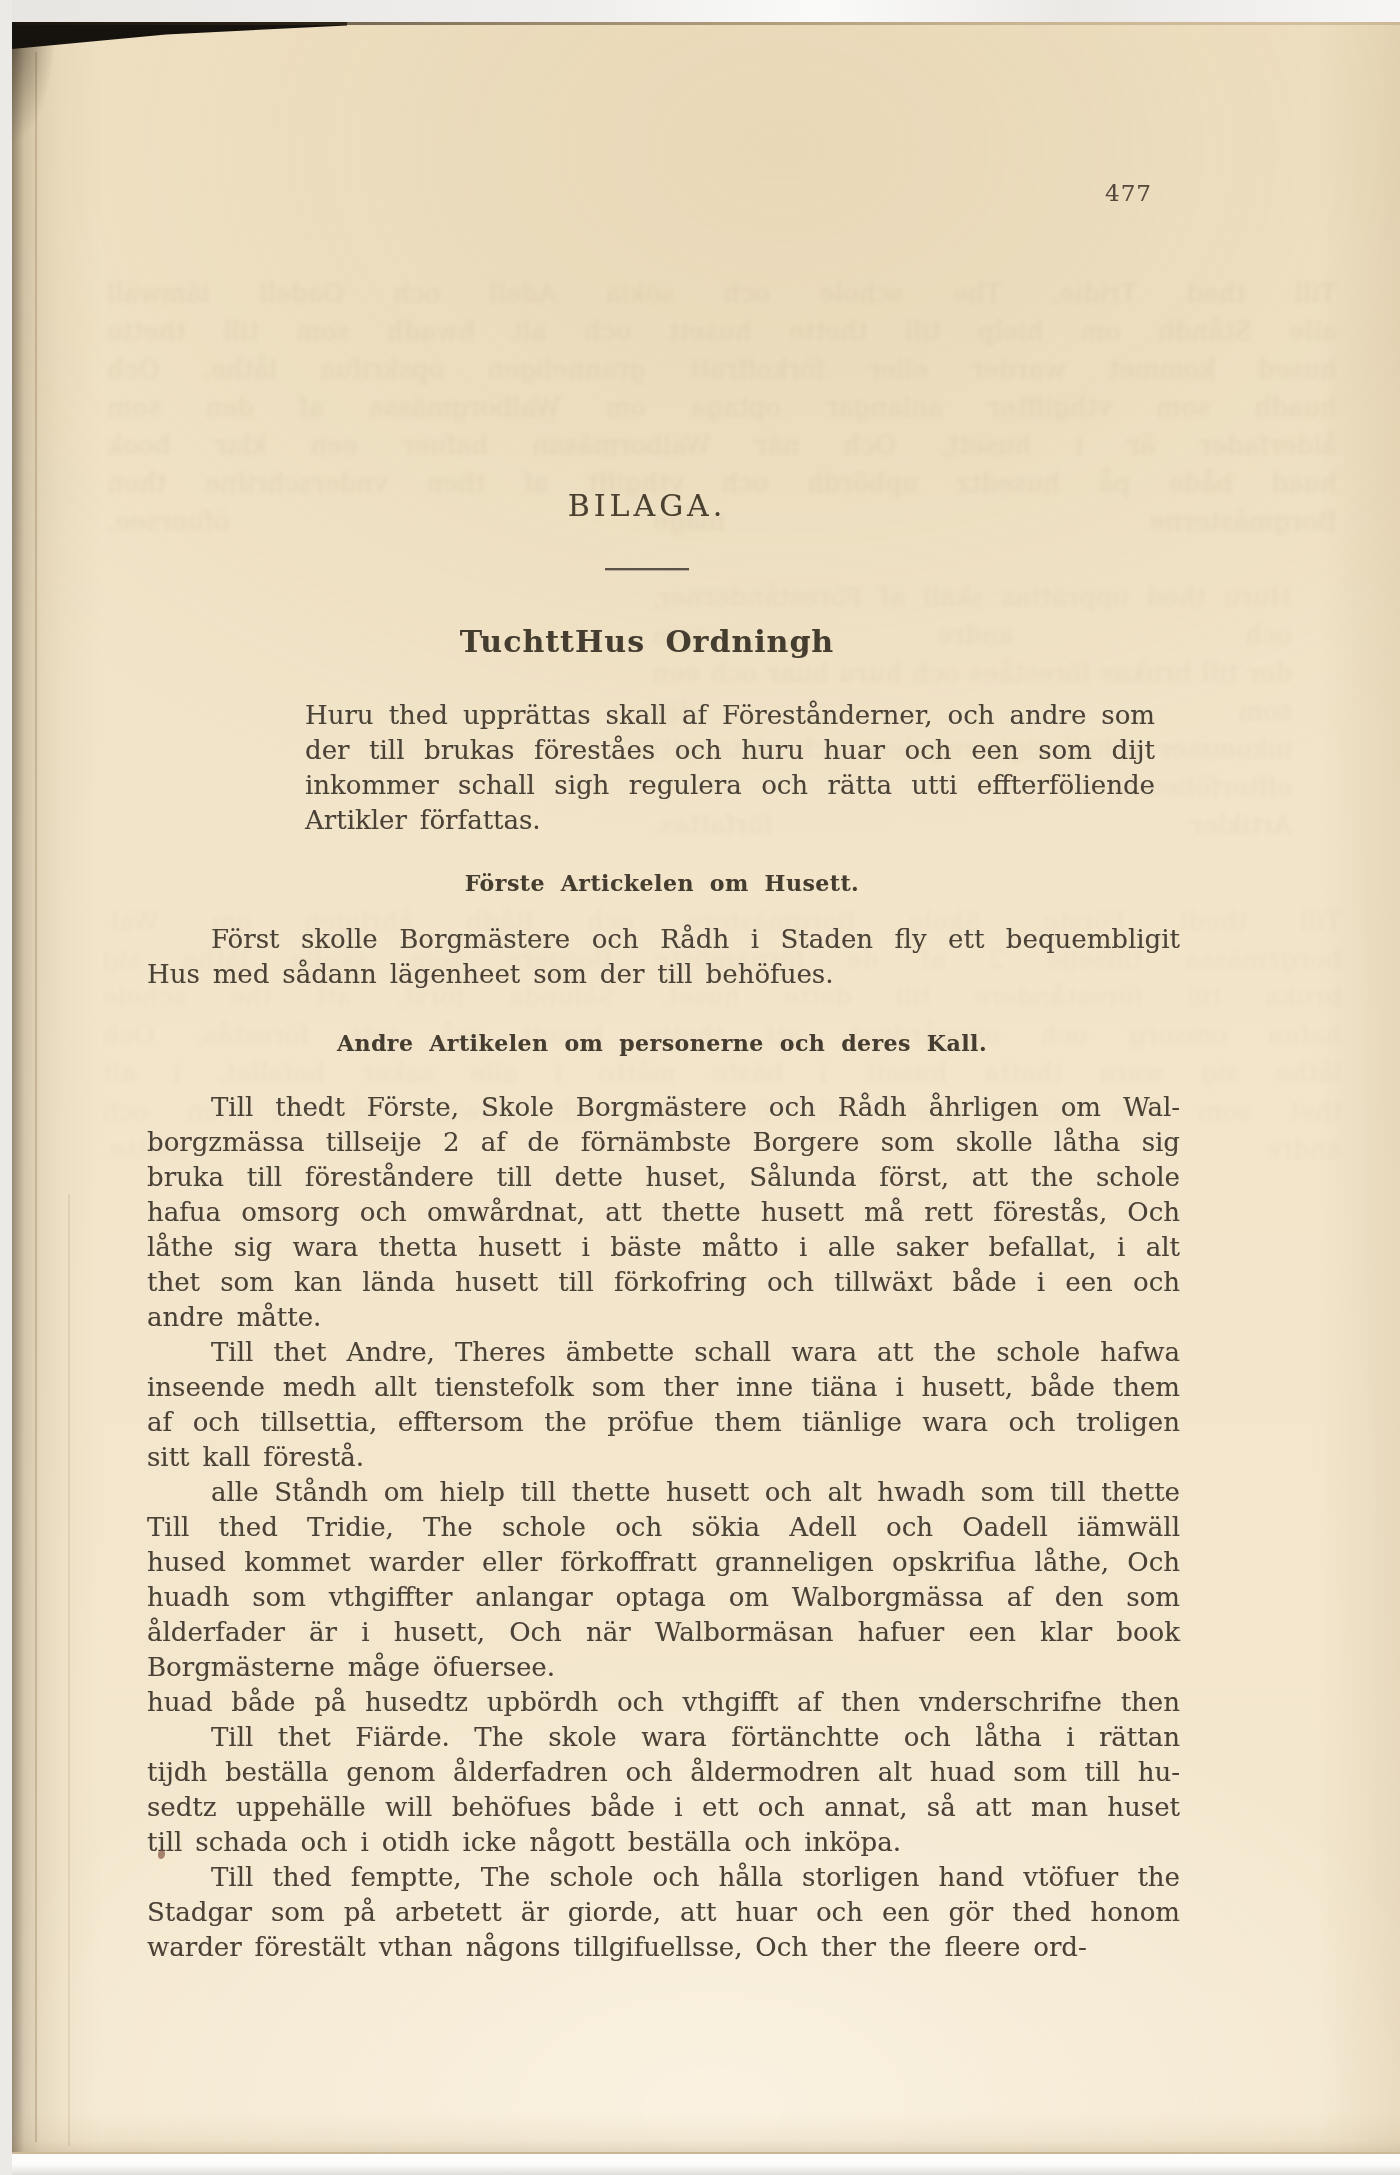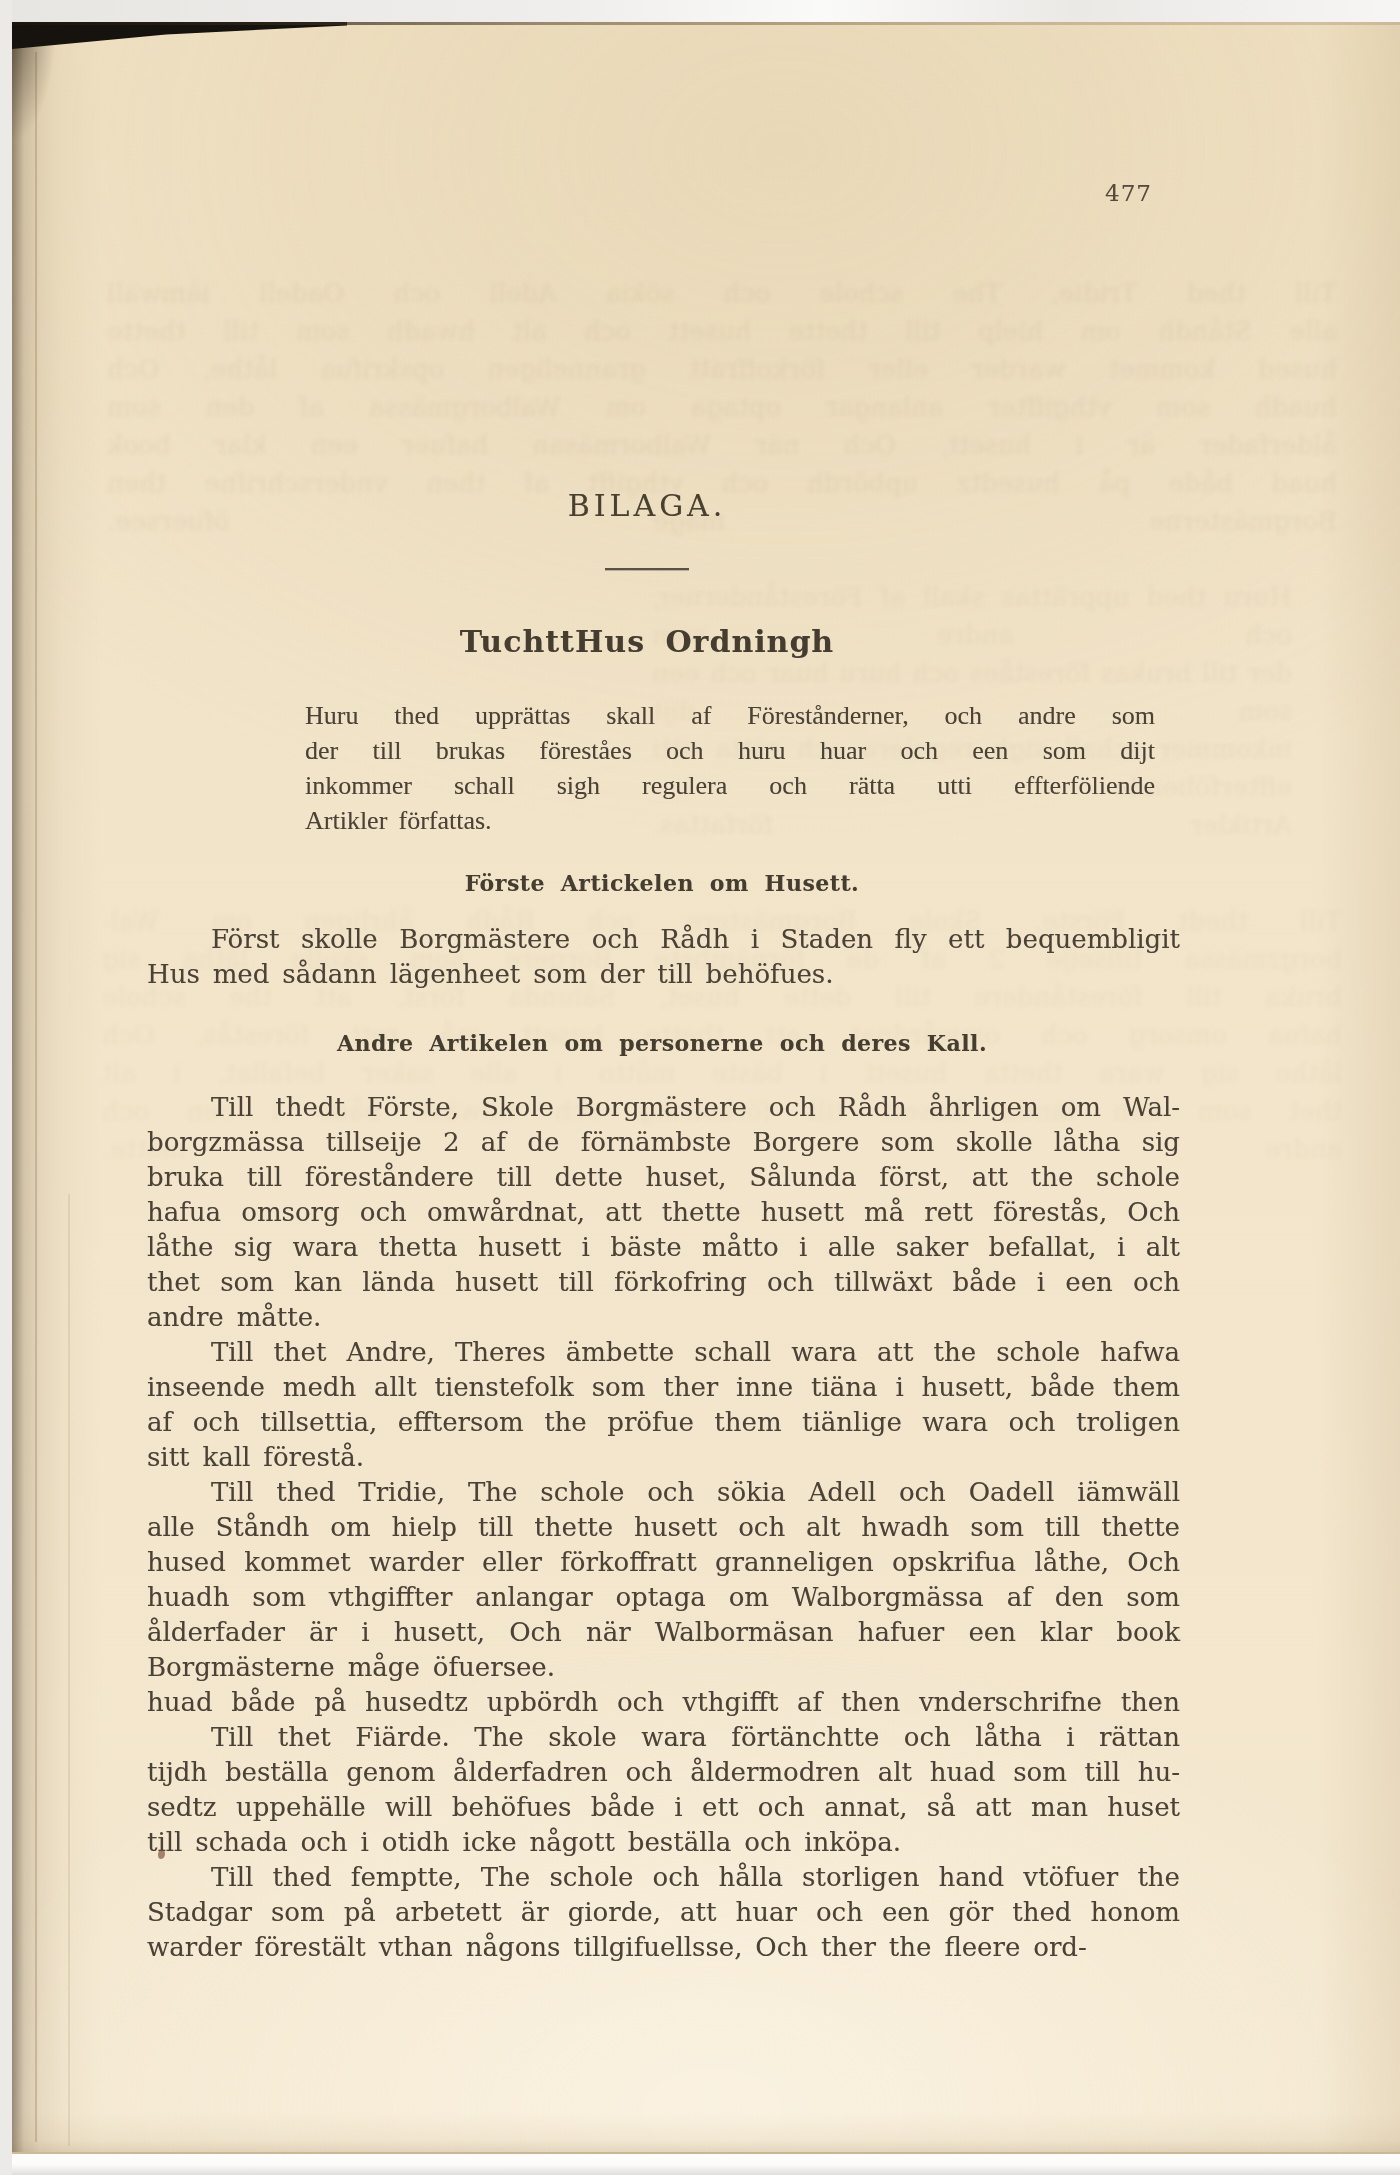--- a/index.html
+++ b/index.html
@@ -58,21 +58,21 @@
   .rule{position:absolute;top:546px;left:593px;width:84px;height:2px;background:#5a5147;
     box-shadow:0 1px 0 rgba(90,81,71,.35);}
   .doc-title{position:absolute;top:602px;left:135px;width:1000px;text-align:center;
     font-size:30px;font-weight:bold;letter-spacing:1px;word-spacing:.3em;color:#453d30;}
   .art-heading{position:absolute;left:135px;width:1030px;text-align:center;
     font-size:22px;font-weight:bold;letter-spacing:.5px;word-spacing:.35em;color:#453d30;}
   .h-art1{top:848px;}
   .h-art2{top:1008px;}
 
   .textblock{position:absolute;font-size:26px;line-height:35px;word-spacing:.18em;}
-  .intro{top:676px;left:293px;width:850px;font-family:Liberation Serif, serif;}
+  .intro{top:676px;left:293px;width:850px;}
   .body-p2{top:900px;left:135px;width:1033px;}
   .body-flow{top:1068px;left:135px;width:1033px;}
   .tline{text-align:justify;text-align-last:justify;}
   .tlast{text-align-last:left;}
   .para.indent .tline:first-child{padding-left:64px;}
 </style>
 </head>
 <body>
 
 <div id="stage">
@@ -141,22 +141,22 @@
           <div class="tline">thet som kan lända husett till förkofring och tillwäxt både i een och</div>
           <div class="tline tlast">andre måtte.</div>
         </div>
       <div class="print para indent">
           <div class="tline">Till thet Andre, Theres ämbette schall wara att the schole hafwa</div>
           <div class="tline">inseende medh allt tienstefolk som ther inne tiäna i husett, både them</div>
           <div class="tline">af och tillsettia, efftersom the pröfue them tiänlige wara och troligen</div>
           <div class="tline tlast">sitt kall förestå.</div>
         </div>
       <div class="print para indent">
+          <div class="tline">alle Ståndh om hielp till thette husett och alt hwadh som till thette</div>
           <div class="tline">Till thed Tridie, The schole och sökia Adell och Oadell iämwäll</div>
-          <div class="tline">alle Ståndh om hielp till thette husett och alt hwadh som till thette</div>
           <div class="tline">hused kommet warder eller förkoffratt granneligen opskrifua låthe, Och</div>
           <div class="tline">huadh som vthgiffter anlangar optaga om Walborgmässa af den som</div>
           <div class="tline">ålderfader är i husett, Och när Walbormäsan hafuer een klar book</div>
           <div class="tline tlast">Borgmästerne måge öfuersee.</div>
           <div class="tline">huad både på husedtz upbördh och vthgifft af then vnderschrifne then</div>
         </div>
       <div class="print para indent">
           <div class="tline">Till thet Fiärde. The skole wara förtänchtte och låtha i rättan</div>
           <div class="tline">tijdh beställa genom ålderfadren och åldermodren alt huad som till hu-</div>
           <div class="tline">sedtz uppehälle will behöfues både i ett och annat, så att man huset</div>

